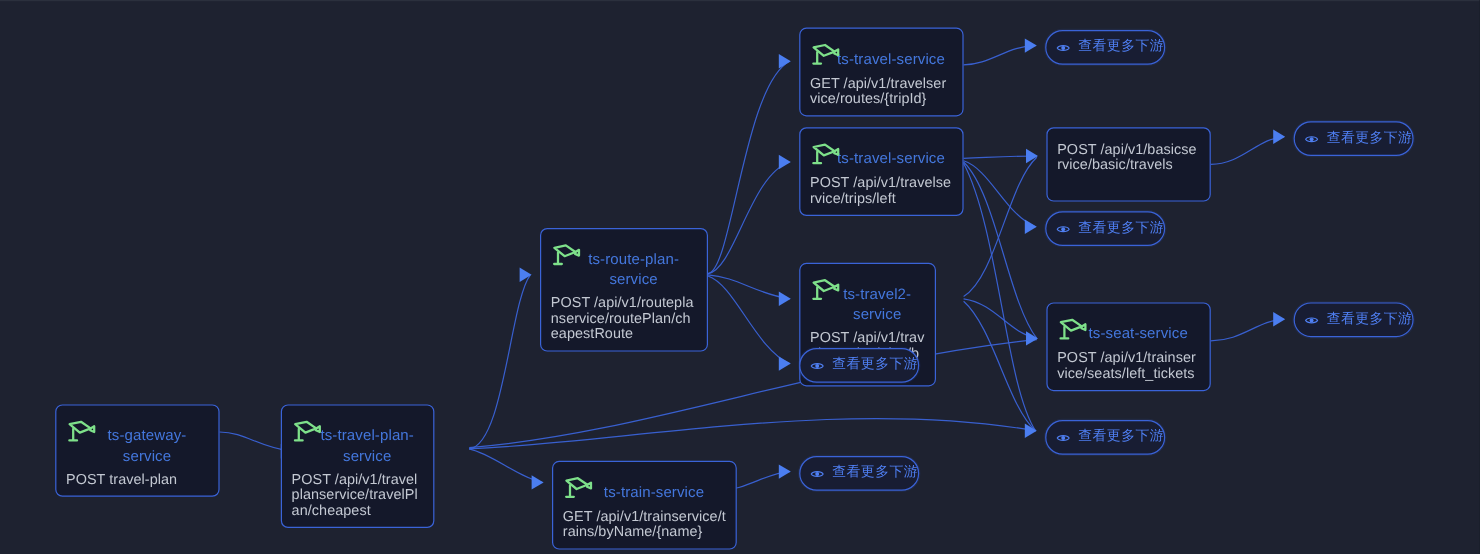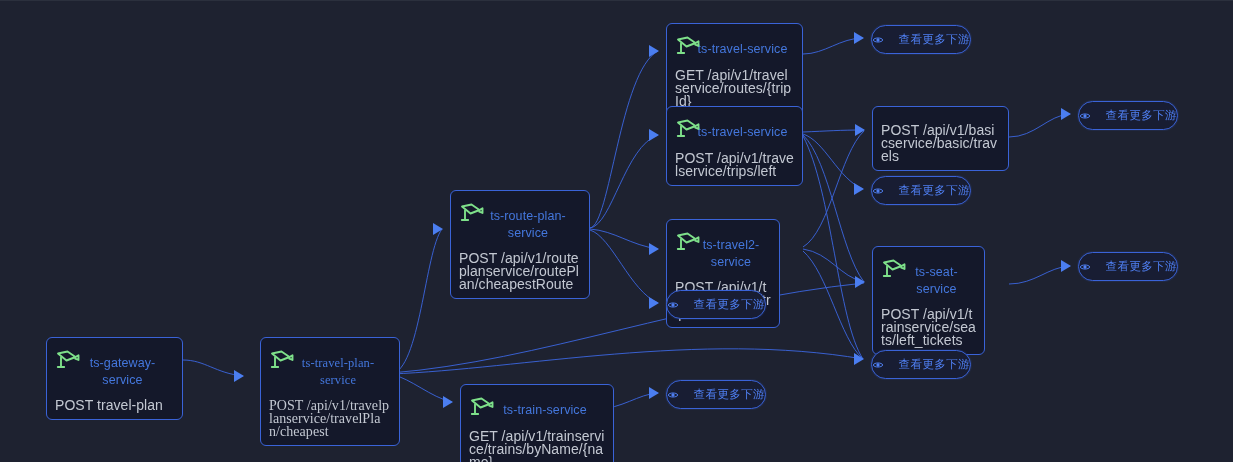--- a/index.html
+++ b/index.html
@@ -51,36 +51,36 @@
     font-size: 12.5px;
     line-height: 16.5px;
     letter-spacing: .1px;
     padding-left: 16px;
     padding-top: 5px;
     word-break: break-word;
     margin-top: 6px;
   }
   .node-desc {
     color: #c3c8d2;
-    font-size: 14px;
+    font-size: 12px;
     line-height: 13px;
     letter-spacing: .05px;
     word-break: break-all;
-    margin-top: 11px;
+    margin-top: 5px;
   }
   .pill {
     position: absolute;
     box-sizing: border-box;
     background: #181d33;
     border: 1px solid #3a63d8;
     border-radius: 999px;
     height: 29px;
     display: flex;
     align-items: center;
-    justify-content: space-between;
+    justify-content: flex-end;
     gap: 7px;
     color: #4f7ff2;
     font-size: 11.5px;
     letter-spacing: .4px;
     box-shadow: 0 0 0 1px rgba(58,99,216,0.12);
   }
   .eye-icon {
     width: 12px;
     height: 12px;
     flex: 0 0 auto;
@@ -136,21 +136,21 @@
             <g fill="none" stroke="#7ee08a" stroke-width="1.9" stroke-linejoin="round" stroke-linecap="round">
               <path d="M3 4.5 L12.5 2.5 L20.5 8 L11.5 11.5 Z"></path>
               <path d="M20.5 8 L23.5 6.2 L23.5 11 L20.2 9.6"></path>
               <path d="M6 8.5 L6 18 M2.8 18 L9.2 18"></path>
             </g>
           </svg>
           <span class="node-title">ts-gateway-service</span>
         </div>
         <div class="node-desc">POST travel-plan</div>
       </div>
-      <div class="node" style="left: 260px; top: 336px; width: 140px; min-height: 74px; font-family: Liberation Serif, serif;">
+      <div class="node" style="left: 234px; top: 336px; width: 128px; min-height: 74px;">
         <div class="node-head">
           <svg class="cam-icon" viewBox="0 0 26 24">
             <g fill="none" stroke="#7ee08a" stroke-width="1.9" stroke-linejoin="round" stroke-linecap="round">
               <path d="M3 4.5 L12.5 2.5 L20.5 8 L11.5 11.5 Z"></path>
               <path d="M20.5 8 L23.5 6.2 L23.5 11 L20.2 9.6"></path>
               <path d="M6 8.5 L6 18 M2.8 18 L9.2 18"></path>
             </g>
           </svg>
           <span class="node-title">ts-travel-plan-service</span>
         </div>
@@ -204,21 +204,21 @@
               <path d="M6 8.5 L6 18 M2.8 18 L9.2 18"></path>
             </g>
           </svg>
           <span class="node-title">ts-travel2-service</span>
         </div>
         <div class="node-desc">POST /api/v1/travel2service/trips/basic</div>
       </div>
       <div class="node" style="left: 872px; top: 105px; width: 137px; min-height: 62px;">
         <div class="node-desc">POST /api/v1/basicservice/basic/travels</div>
       </div>
-      <div class="node" style="left: 872px; top: 245px; width: 113px; min-height: 62px;">
+      <div class="node" style="left: 872px; top: 251px; width: 137px; min-height: 62px;">
         <div class="node-head">
           <svg class="cam-icon" viewBox="0 0 26 24">
             <g fill="none" stroke="#7ee08a" stroke-width="1.9" stroke-linejoin="round" stroke-linecap="round">
               <path d="M3 4.5 L12.5 2.5 L20.5 8 L11.5 11.5 Z"></path>
               <path d="M20.5 8 L23.5 6.2 L23.5 11 L20.2 9.6"></path>
               <path d="M6 8.5 L6 18 M2.8 18 L9.2 18"></path>
             </g>
           </svg>
           <span class="node-title">ts-seat-service</span>
         </div>

